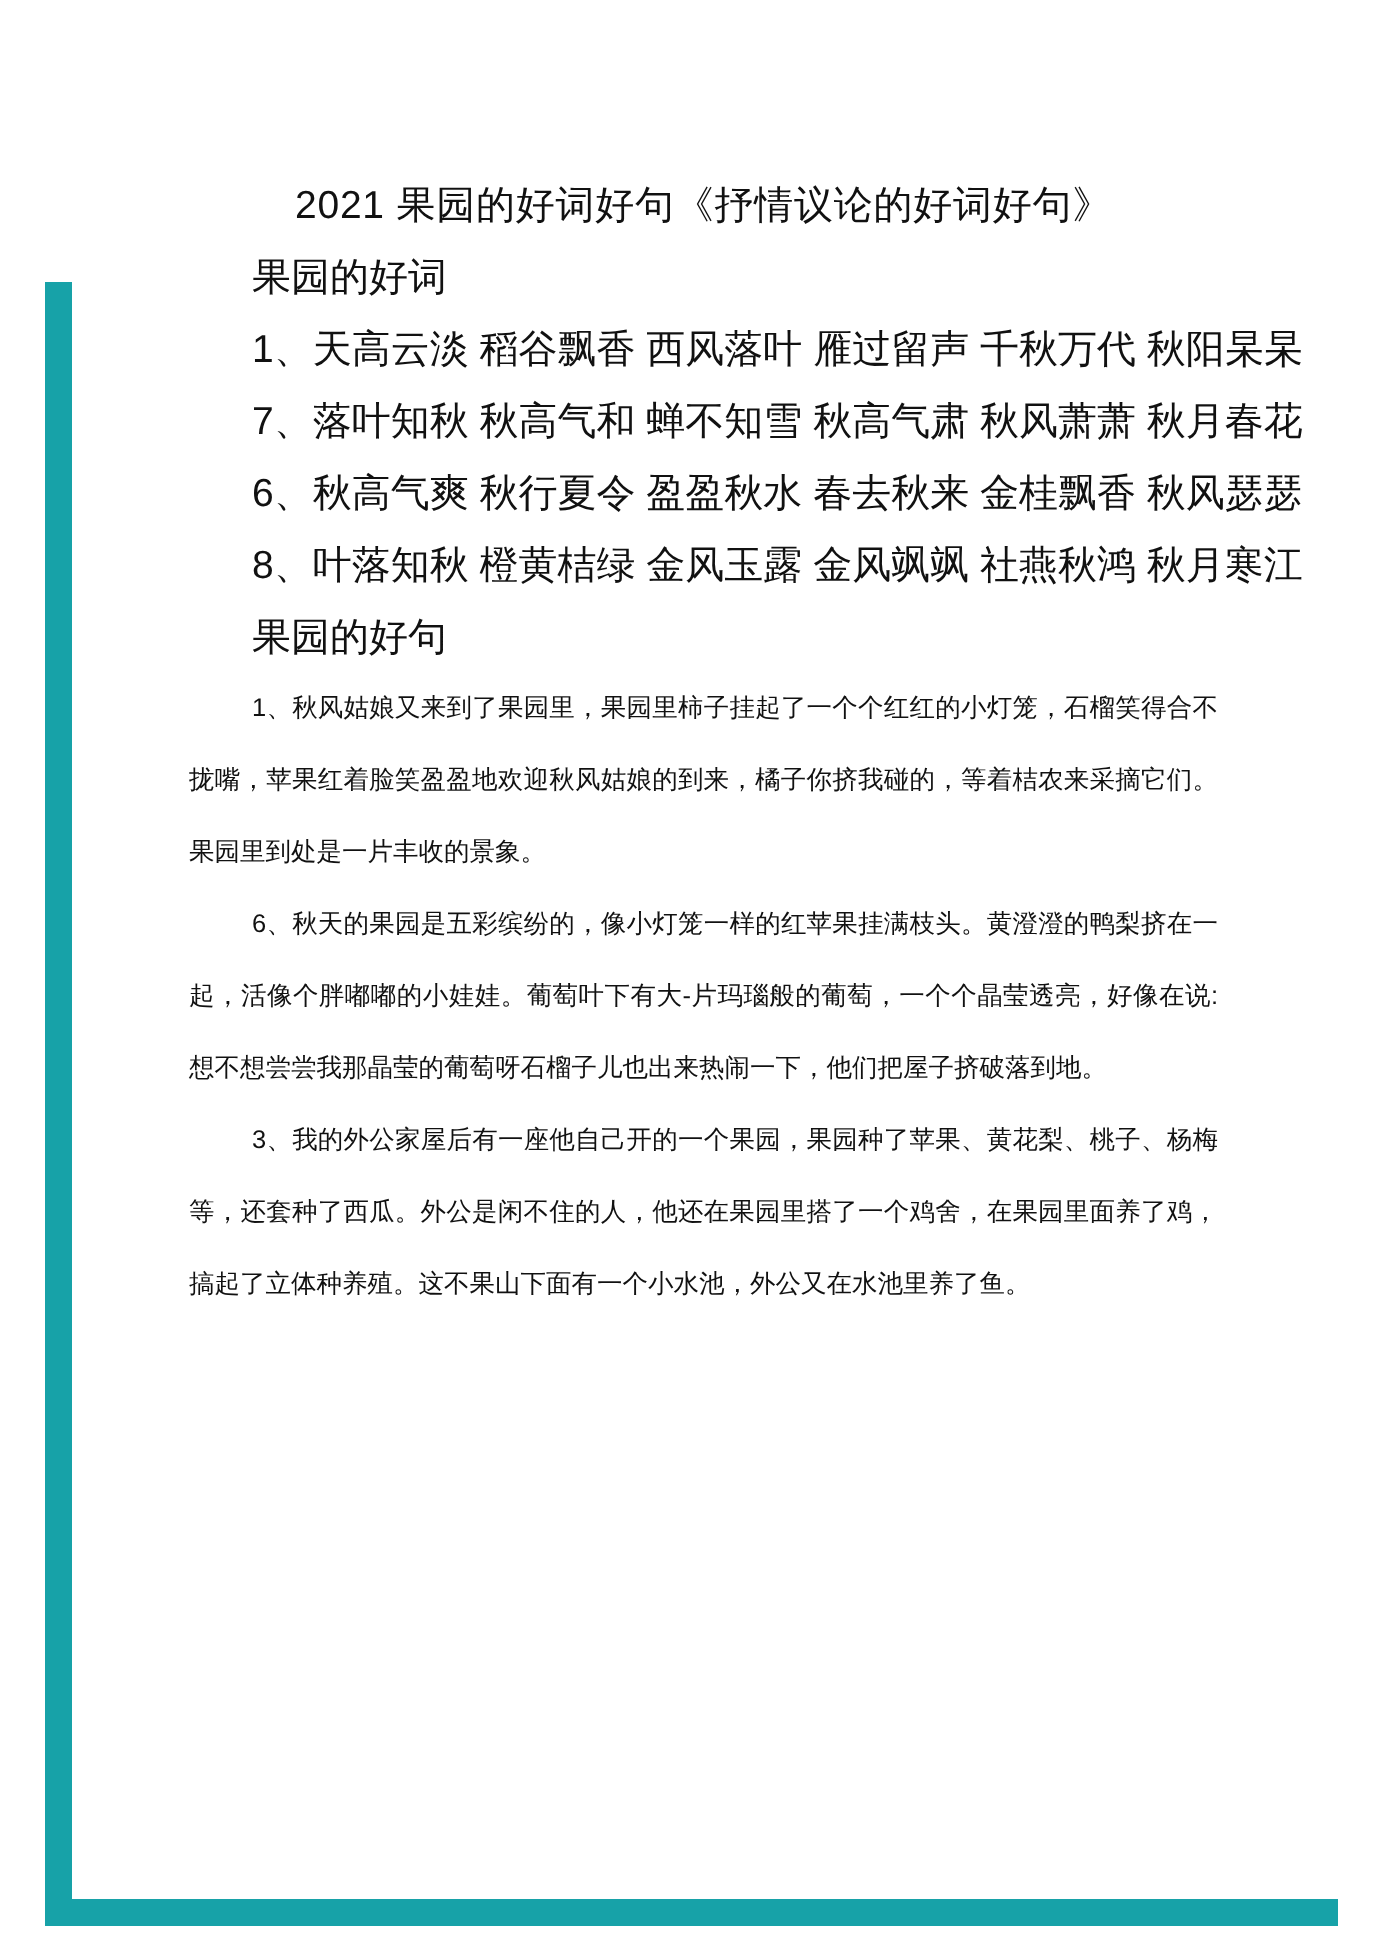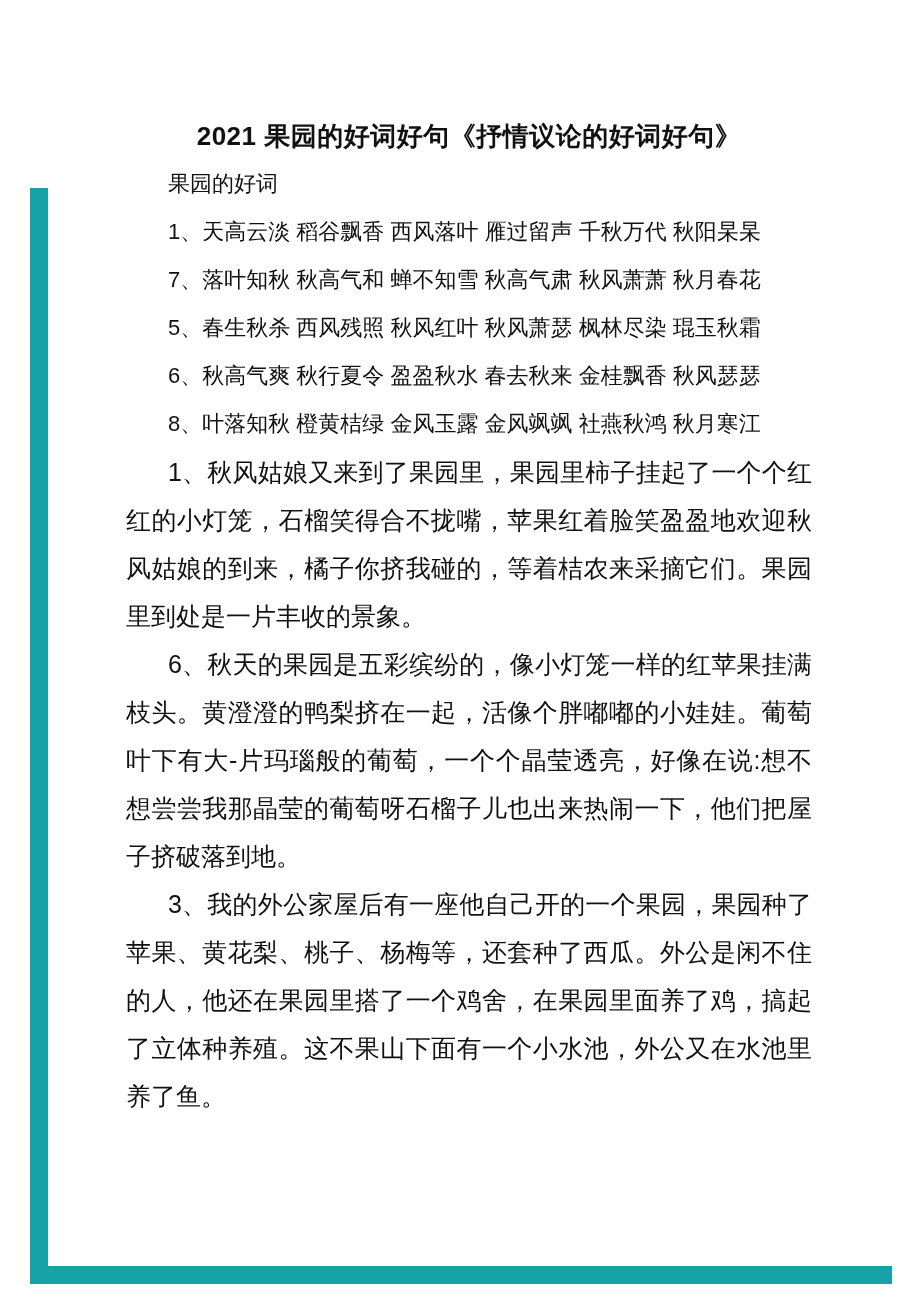--- a/index.html
+++ b/index.html
@@ -36,34 +36,34 @@
     height: 18px;
   }
   .content {
     position: absolute;
     left: 126px;
     top: 112px;
     width: 686px;
   }
   .doc-title {
     font-size: 26px;
-    font-weight: 700;
+    font-weight: 400;
     line-height: 48px;
     text-align: center;
     white-space: nowrap;
     letter-spacing: 0.5px;
   }
   .line {
-    font-size: 22px;
+    font-size: 26px;
     line-height: 48px;
     text-indent: 42px;
     white-space: nowrap;
   }
   .para {
-    font-size: 25px;
+    font-size: 17px;
     line-height: 48px;
     text-indent: 42px;
     margin: 0;
     text-align: justify;
     text-justify: inter-ideograph;
   }
 </style>
 </head>
 <body>
 
@@ -74,23 +74,23 @@
   <div class="accent-bar-bottom" style="background-color: rgb(23, 162, 168);"></div>
 
   <div class="content">
 
     <div class="doc-title">2021 果园的好词好句《抒情议论的好词好句》</div>
 
     <div class="line">果园的好词</div>
 
     <div class="line">1、天高云淡 稻谷飘香 西风落叶 雁过留声 千秋万代 秋阳杲杲</div>
     <div class="line">7、落叶知秋 秋高气和 蝉不知雪 秋高气肃 秋风萧萧 秋月春花</div>
-    <div class="line">5、春生秋杀 西风残照 秋风红叶 秋风萧瑟 枫林尽染 琨玉秋霜</div>
     <div class="line">6、秋高气爽 秋行夏令 盈盈秋水 春去秋来 金桂飘香 秋风瑟瑟</div>
     <div class="line">8、叶落知秋 橙黄桔绿 金风玉露 金风飒飒 社燕秋鸿 秋月寒江</div>
 
+    <div class="line">果园的好句</div>
 
     <p class="para">1、秋风姑娘又来到了果园里，果园里柿子挂起了一个个红红的小灯笼，石榴笑得合不拢嘴，苹果红着脸笑盈盈地欢迎秋风姑娘的到来，橘子你挤我碰的，等着桔农来采摘它们。果园里到处是一片丰收的景象。</p>
     <p class="para">6、秋天的果园是五彩缤纷的，像小灯笼一样的红苹果挂满枝头。黄澄澄的鸭梨挤在一起，活像个胖嘟嘟的小娃娃。葡萄叶下有大-片玛瑙般的葡萄，一个个晶莹透亮，好像在说:想不想尝尝我那晶莹的葡萄呀石榴子儿也出来热闹一下，他们把屋子挤破落到地。</p>
     <p class="para">3、我的外公家屋后有一座他自己开的一个果园，果园种了苹果、黄花梨、桃子、杨梅等，还套种了西瓜。外公是闲不住的人，他还在果园里搭了一个鸡舍，在果园里面养了鸡，搞起了立体种养殖。这不果山下面有一个小水池，外公又在水池里养了鱼。</p>
 
   </div>
 </div>
 
 </body></html>

